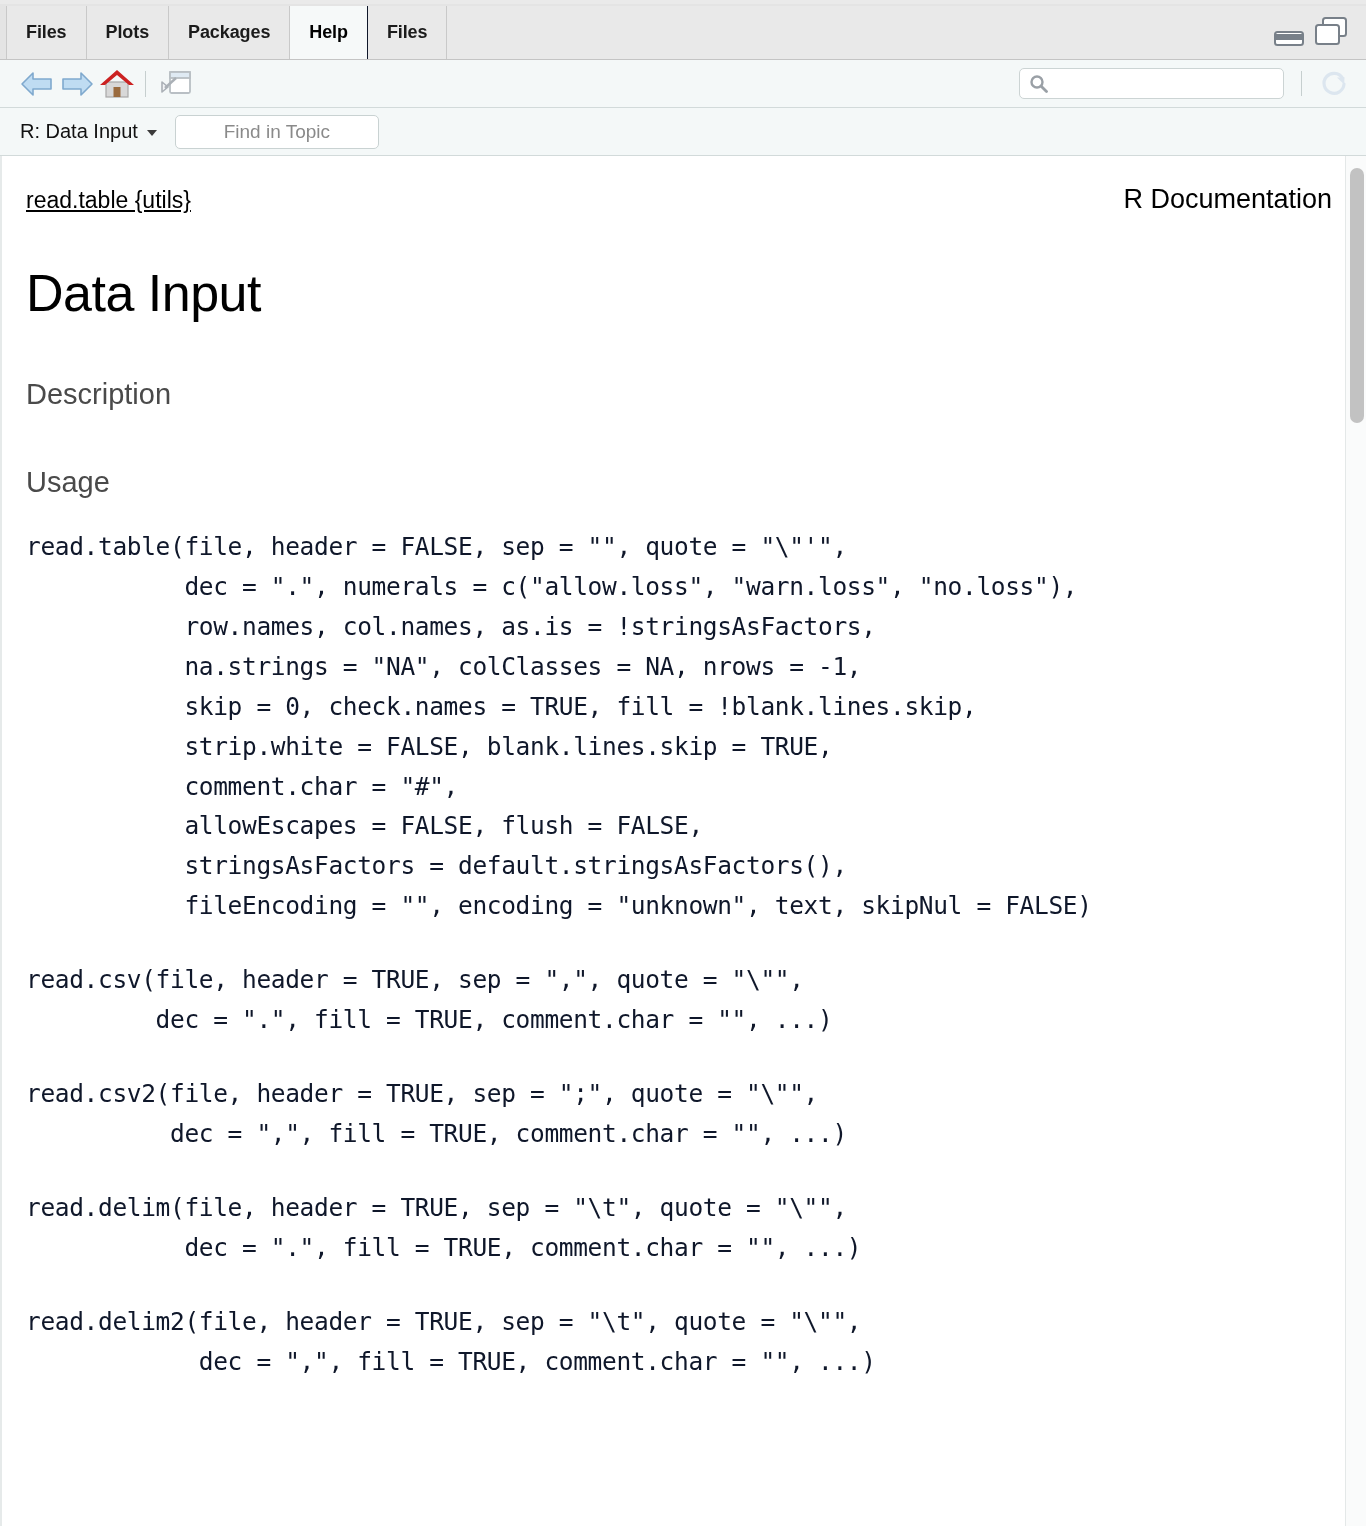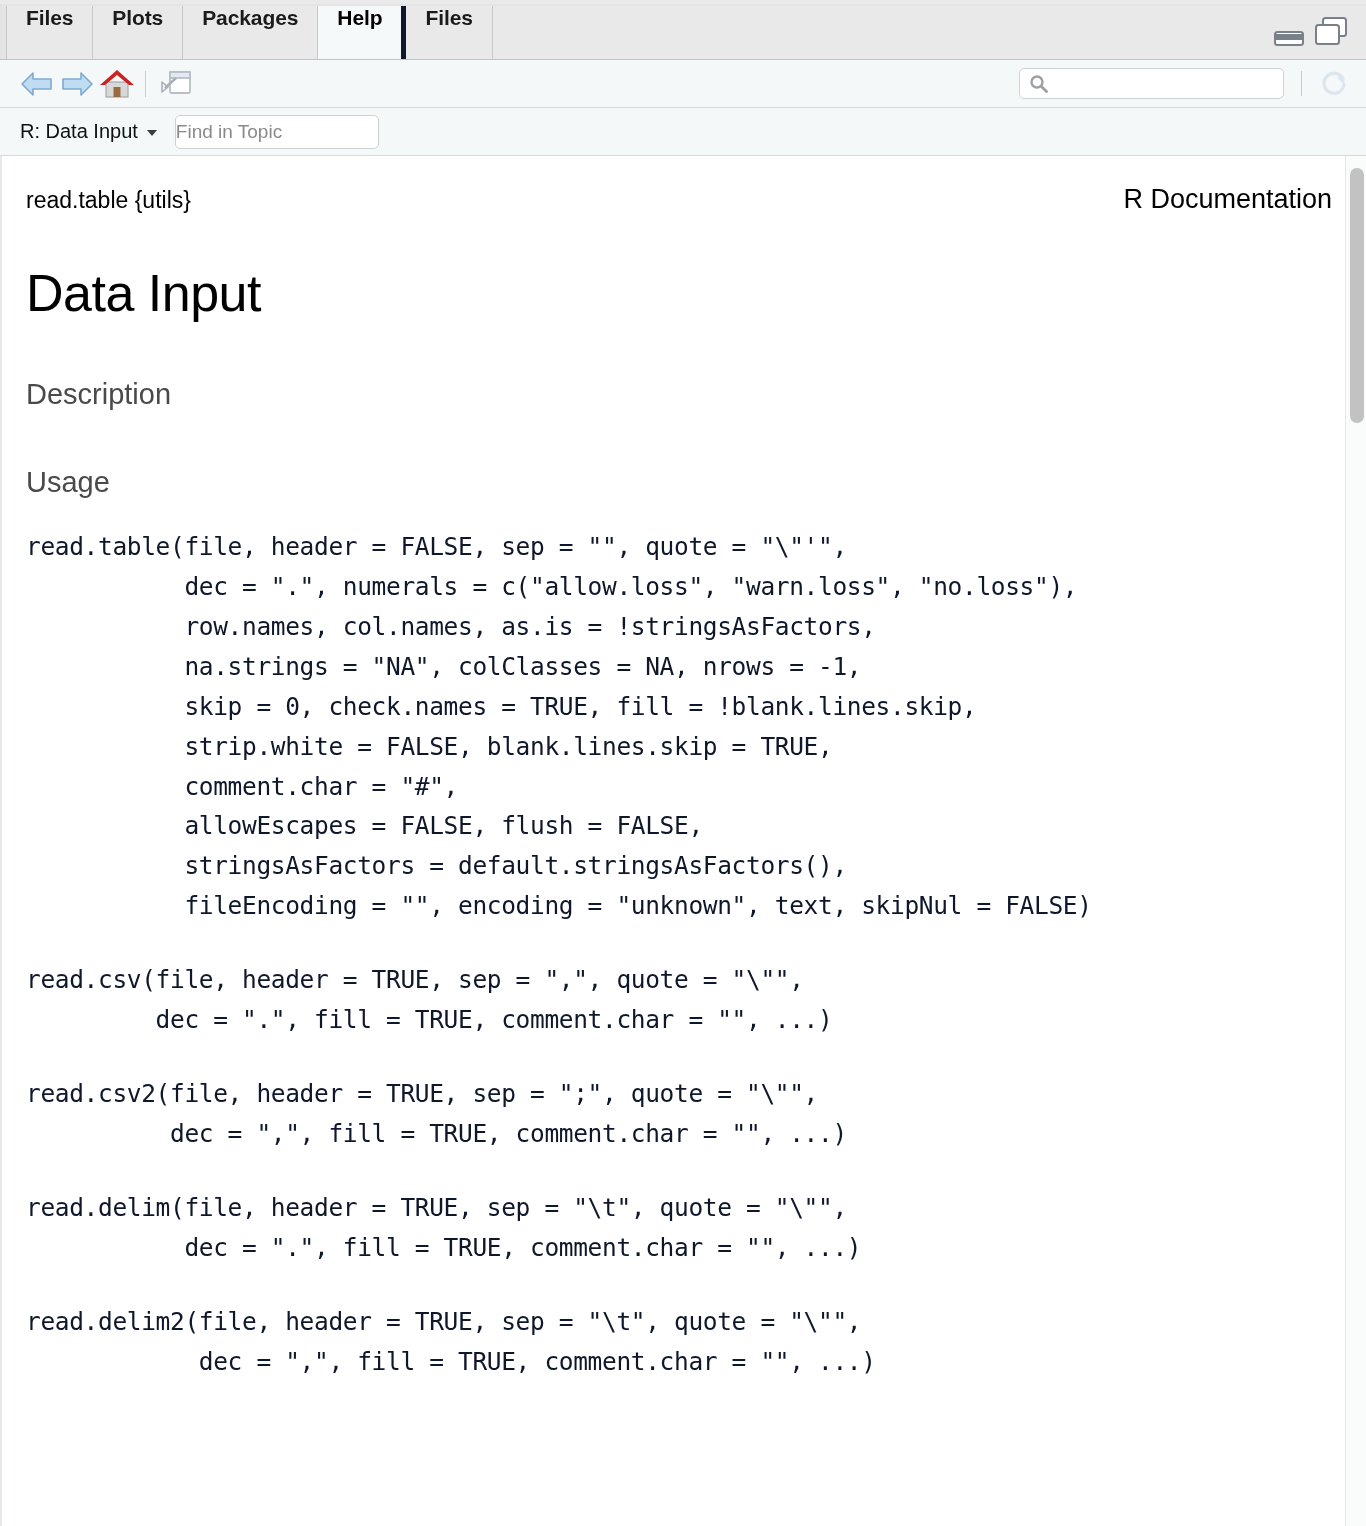--- a/index.html
+++ b/index.html
@@ -30,35 +30,35 @@
     content:"";
     position:absolute;
     left:0; top:0; right:0;
     height:4px;
     background:#eaeaea;
   }
   .tab {
     height: 53px;
     padding: 0 19px;
     display: flex;
-    align-items: flex-start;
-    font-size: 21px;
+    align-items: center;
+    font-size: 18px;
     font-weight: bold;
     color: #1b1b1b;
     background: #e9e9e9;
     border-right: 1px solid #c9c9c9;
     box-sizing: border-box;
     position: relative;
     cursor: default;
     letter-spacing: -0.1px;
   }
   .tab:first-child { border-left: 1px solid #c9c9c9; }
   .tab.active {
     background: #f6f9f9;
-    border-right: 5px solid #0f172a;
+    border-right: 1px solid #0f172a;
     color: #000;
   }
   .tab-filler {
     flex: 1;
     height: 53px;
     background: #e9e9e9;
     border-left: 0;
   }
 
   .winctrls {
@@ -164,20 +164,21 @@
   }
   .find-topic {
     margin-left: 14px;
     width: 204px;
     height: 34px;
     background: #fff;
     border: 1px solid #c9d2d2;
     border-radius: 5px;
     display: flex;
     align-items: center;
+    justify-content: center;
     font-size: 19px;
     color: #8a8a8a;
     box-sizing: border-box;
     cursor: text;
   }
 
   
   .content-area {
     position: relative;
     height: 1370px;
@@ -193,21 +194,21 @@
     box-sizing: border-box;
   }
   .doc-header {
     display: flex;
     justify-content: space-between;
     align-items: baseline;
     padding-top: 28px;
     font-size: 23px;
     color: #000;
   }
-  .doc-header .left { font-weight: normal; }
+  .doc-header .left { font-weight: normal; text-decoration: underline; }
   .doc-header .right { font-size: 27px; }
 
   h1.title {
     font-size: 52px;
     font-weight: normal;
     margin: 48px 0 0 0;
     color: #000;
     letter-spacing: -0.5px;
   }
   h2.section {

